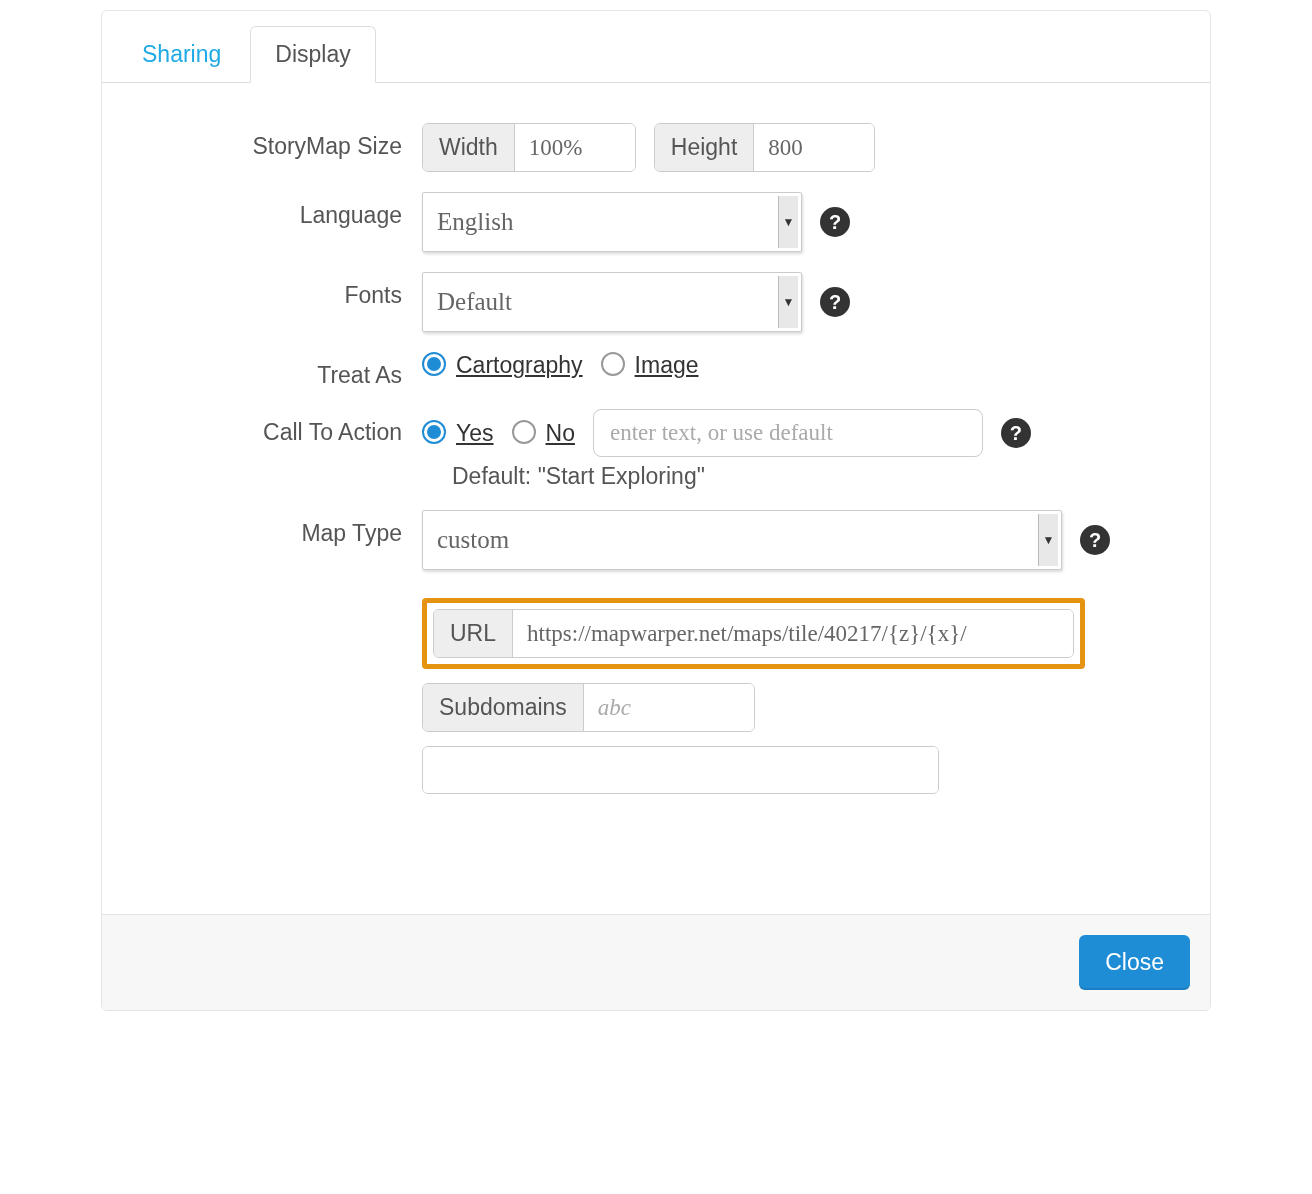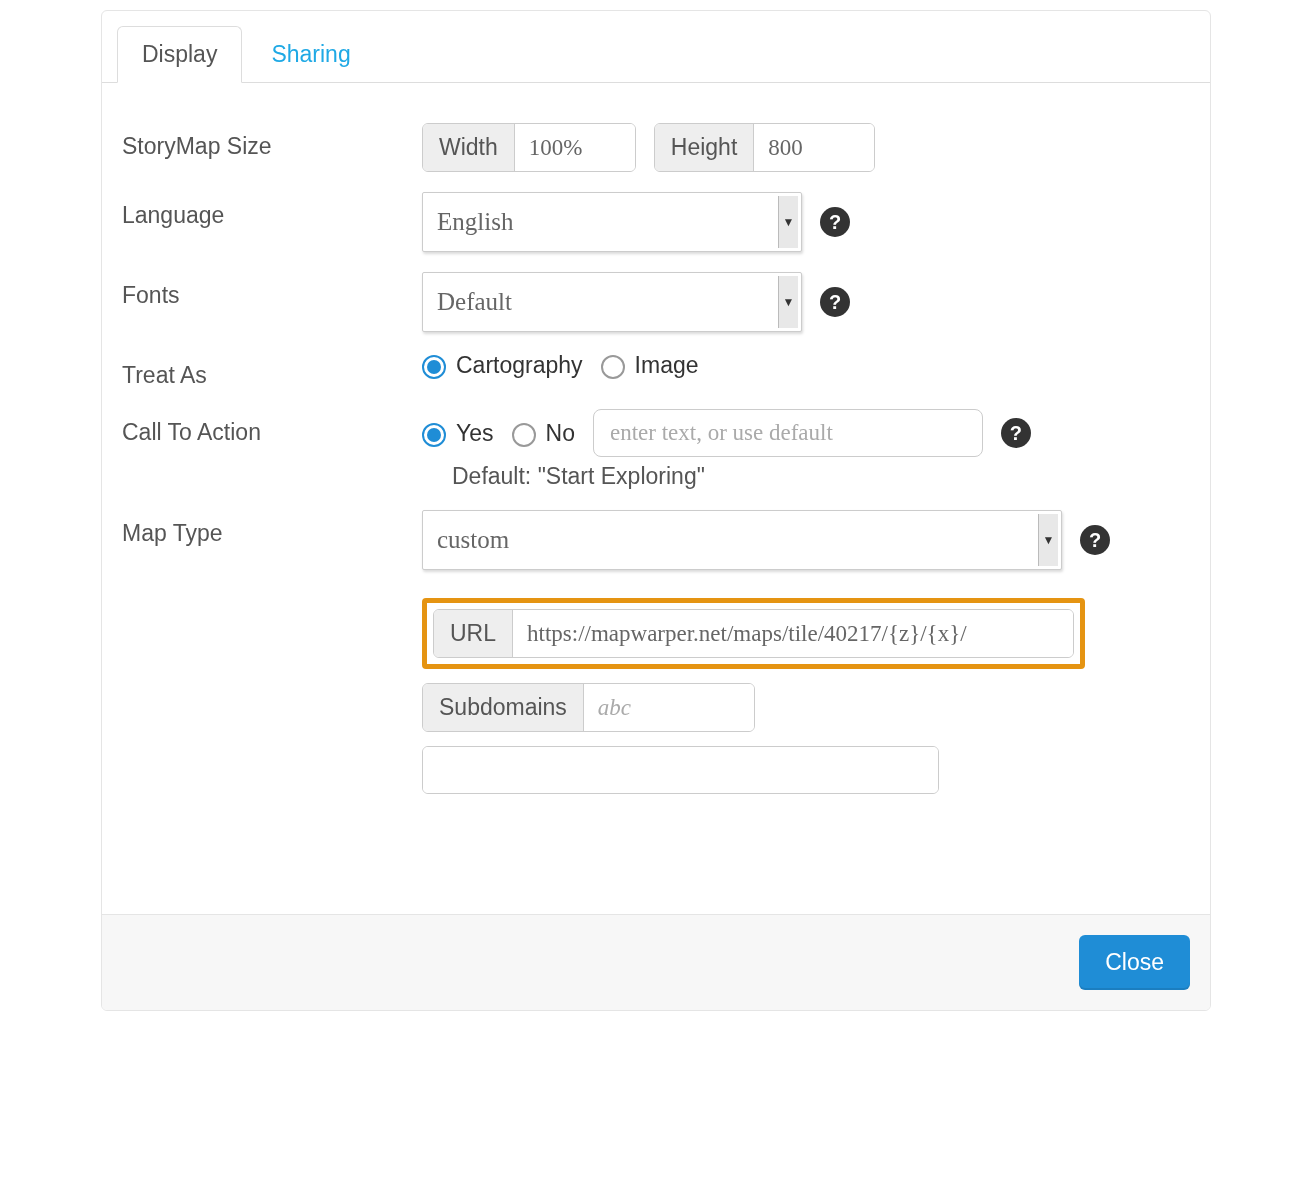--- a/index.html
+++ b/index.html
@@ -45,21 +45,21 @@
     padding: 30px 20px 110px 20px;
   }
   .row {
     display: flex;
     align-items: flex-start;
     margin: 0;
     padding: 10px 0;
   }
   .label {
     width: 300px;
-    text-align: left;
+    text-align: right;
     padding-right: 20px;
     padding-top: 10px;
     font-size: 23px;
     color: #555;
     flex-shrink: 0;
   }
   .controls {
     display: flex;
     align-items: center;
     gap: 18px;
@@ -110,21 +110,21 @@
     position:absolute; right:4px; top:4px; bottom:4px; width:20px;
     background:#e8e8e8; border-left:1px solid #bbb;
     display:flex;align-items:center;justify-content:center;font-size:12px;color:#333;
   }
   .help {
     width: 30px; height: 30px; border-radius: 50%; background: #333;
     color: #fff; font-weight: bold; display: inline-flex;
     align-items: center; justify-content: center; font-size: 20px;
     cursor: pointer;
   }
-  .radio-wrap { display:flex; align-items:flex-end; gap:10px; font-size:23px; color:#333; }
+  .radio-wrap { display:flex; align-items:flex-start; gap:10px; font-size:23px; color:#333;text-decoration:underline; }
   .radio {
     width: 24px; height: 24px; border: 2px solid #999; border-radius: 50%;
     display:inline-flex; align-items:center; justify-content:center; cursor:pointer;
     background:#fff;
   }
   .radio.on {
     border-color:#1f8dd6;
   }
   .radio.on::after {
     content:""; width:14px; height:14px; border-radius:50%; background:#1f8dd6;
@@ -152,22 +152,22 @@
     box-shadow: inset 0 -2px 0 rgba(0,0,0,0.1);
   }
   .stack { display:flex; flex-direction:column; gap:14px; align-items:flex-start;}
 </style>
 </head>
 <body>
 
 <div class="modal">
 
   <div class="tabs">
+    <div class="tab">Sharing</div>
     <div class="tab active">Display</div>
-    <div class="tab">Sharing</div>
   </div>
 
   <div class="body">
 
     <div class="row">
       <div class="label">StoryMap Size</div>
       <div class="controls">
         <div class="input-group">
           <span class="addon">Width</span>
           <input class="text-in" value="100%" style="">

